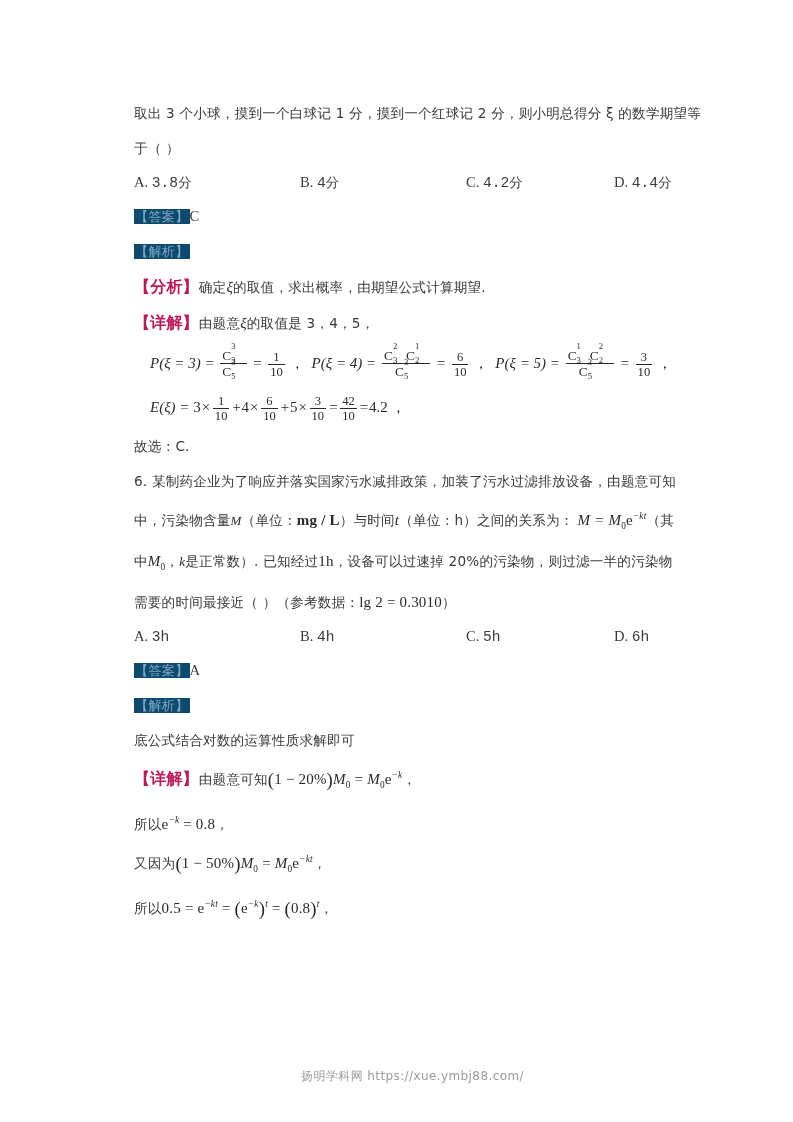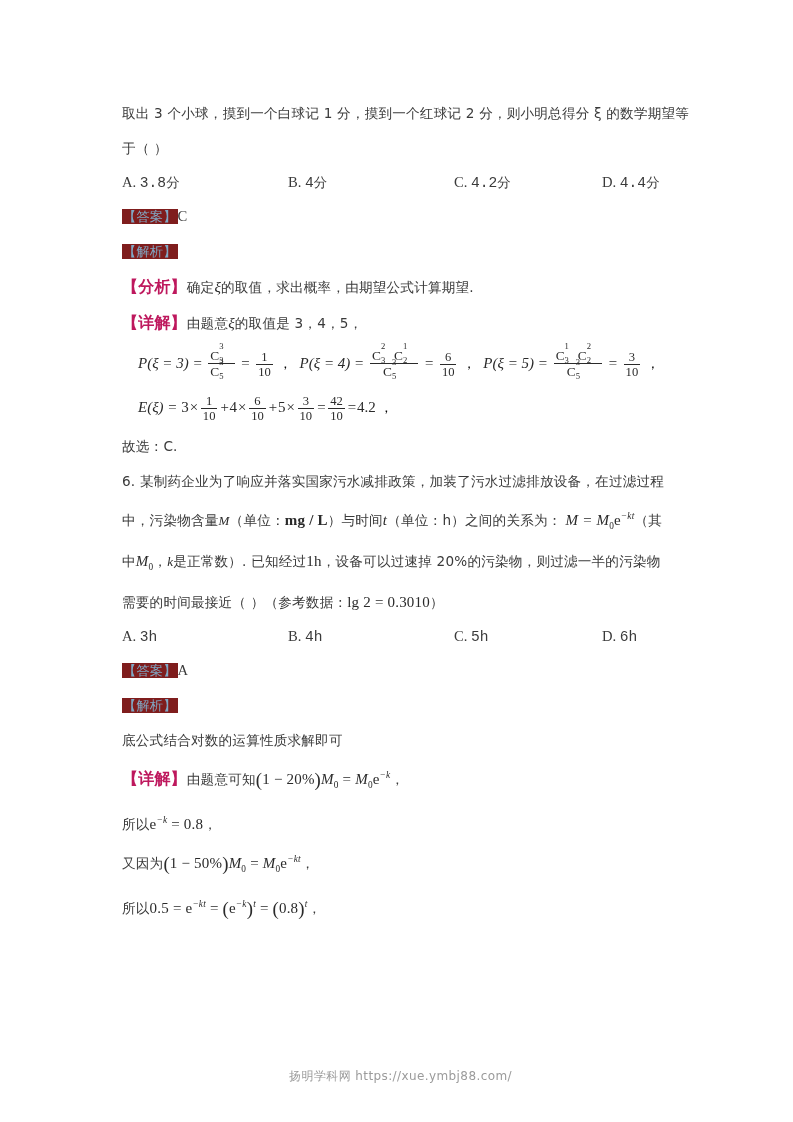--- a/index.html
+++ b/index.html
@@ -9,21 +9,21 @@
   }
   body {
     width: 793px;
     height: 1122px;
     position: relative;
     font-family: "Liberation Serif", "DejaVu Serif", serif;
     color: #ララ;
   }
   .page {
     position: absolute;
-    left: 4px; top: 0;
+    left: 16px; top: 0;
     width: 752px;
     height: 1122px;
     background: #ffffff;
     overflow: hidden;
   }
   .content {
     position: absolute;
     left: 118px;
     top: 96px;
     width: 562px;
@@ -31,21 +31,21 @@
   .line {
     font-size: 14.6px;
     line-height: 35px;
     color: #3a3a3a;
     white-space: nowrap;
     letter-spacing: 0.2px;
   }
   .cjk { font-family: "DejaVu Sans", "Liberation Sans", sans-serif; font-size: 13.6px; }
   .tag {
     color: #80a8c4;
-    background: #7f1d1d;
+    background: #0c4a6e;
     font-family: "DejaVu Sans", "Liberation Sans", sans-serif;
     font-size: 13.2px;
     padding: 0 1px;
   }
   .ans-letter {
     color: #3a3a3a;
     font-family: "Liberation Serif", serif;
     font-size: 14.6px;
   }
   .boldtag {
@@ -217,21 +217,21 @@
     </div>
 
     <div class="mathline indent">
       <span class="math">
         E(<span style="font-style:italic">ξ</span>)&nbsp;=&nbsp;<span class="mathu">3</span>×<span class="frac"><span class="num">1</span><span class="den">10</span></span>+<span class="mathu">4</span>×<span class="frac"><span class="num">6</span><span class="den">10</span></span>+<span class="mathu">5</span>×<span class="frac"><span class="num">3</span><span class="den">10</span></span>=<span class="frac"><span class="num">42</span><span class="den">10</span></span>=<span class="mathu">4.2</span>
       </span><span class="cjk">，</span>
     </div>
 
     <div class="line cjk">故选：C.</div>
 
-    <div class="line cjk"><span>6.</span>&nbsp;<span>某制药企业为了响应并落实国家污水减排政策，加装了污水过滤排放设备，在过滤过程</span></div>
+    <div class="line cjk"><span>6.</span>&nbsp;<span>某制药企业为了响应并落实国家污水减排政策，加装了污水过滤排放设备，由题意可知</span></div>
 
     <div class="line">
       <span class="cjk">中，污染物含量</span><span class="math" style="font-size:13px">M</span><span class="cjk">（单位：</span><span class="math mathu" style="font-weight:bold">mg / L</span><span class="cjk">）与时间</span><span class="math">t</span><span class="cjk">（单位：h）之间的关系为：</span><span class="math">&nbsp;M&nbsp;=&nbsp;M<sub class="s">0</sub><span class="mathu">e</span><sup class="si">−kt</sup></span><span class="cjk">（其</span>
     </div>
 
     <div class="line">
       <span class="cjk">中</span><span class="math">M<sub class="s">0</sub></span><span class="cjk">，</span><span class="math" style="font-size:13px">k</span><span class="cjk">是正常数）. 已知经过</span><span class="math mathu" style="font-weight:normal">1h</span><span class="cjk">，设备可以过速掉 20%的污染物，则过滤一半的污染物</span>
     </div>
 
     <div class="line">

